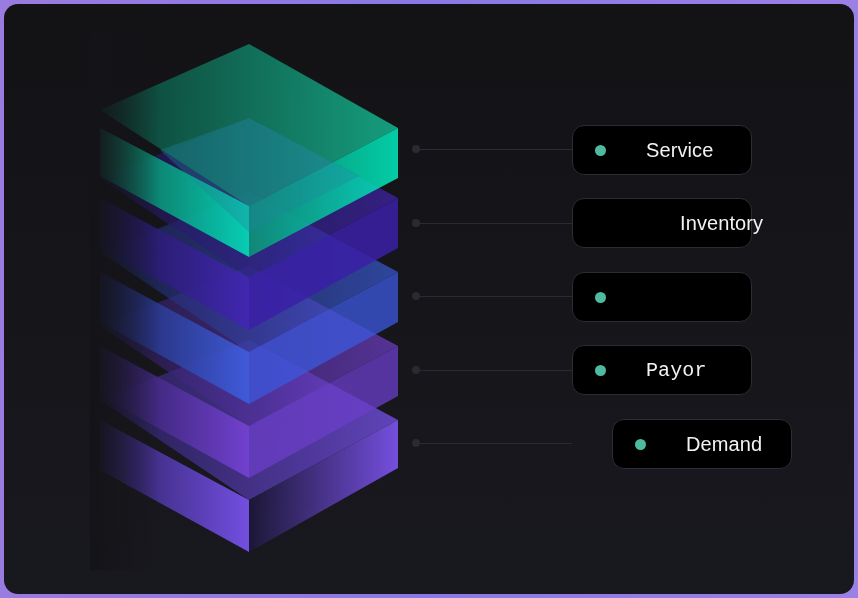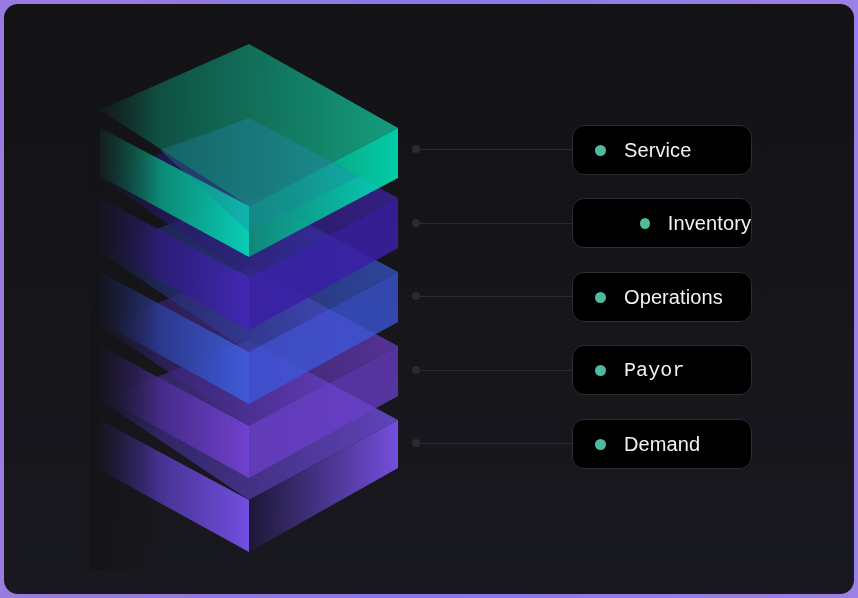--- a/index.html
+++ b/index.html
@@ -13,21 +13,21 @@
       border-radius: 14px;
       background: linear-gradient(180deg, #131316 0%, #16161b 60%, #18181f 100%);
       overflow: hidden;
     }
     .stack { position: absolute; left: 0; top: 0; width: 858px; height: 598px; }
     .connector { position: absolute; height: 1px; background: #2b2b33; }
     .conn-dot { position: absolute; width: 8px; height: 8px; border-radius: 50%; background: #2a2a30; }
     .tag {
       position: absolute; left: 572px; width: 180px; height: 50px;
       background: #000; border: 1.5px solid #2c2c32; border-radius: 12px;
-      box-sizing: border-box; display: flex; align-items: center;
+      box-sizing: border-box; display: flex; align-items: center; gap: 22px;
     }
     .tag .dot { width: 11px; height: 11px; border-radius: 50%; margin-left: 22px; margin-right: 18px; }
     .tag .label { color: #f2f2f2; font-size: 20px; letter-spacing: 0.1px; }
   </style>
 </head>
 <body>
 
 <div class="frame"></div>
 
 <svg class="stack" viewBox="0 0 858 598" xmlns="http://www.w3.org/2000/svg">
@@ -128,22 +128,21 @@
 <div class="tag" style="top:125px;">
   <span class="dot" style="background:#4ebba0;"></span>
   <span class="label">Service</span>
 </div>
 <div class="tag" style="top:198px;padding-left:45px;">
   <span class="dot" style="background:#4ebba0;"></span>
   <span class="label">Inventory</span>
 </div>
 <div class="tag" style="top:272px;">
   <span class="dot" style="background:#4ebba0;"></span>
-  <span class="label">Operations</span>
 </div>
 <div class="tag" style="top:345px;font-family:Liberation Mono, monospace;">
   <span class="dot" style="background:#4ebba0;"></span>
   <span class="label">Payor</span>
 </div>
-<div class="tag" style="top:419px;">
+<div class="tag" style="top:419px;margin-left:40px;">
   <span class="dot" style="background:#4ebba0;"></span>
   <span class="label">Demand</span>
 </div>
 
 </body></html>

